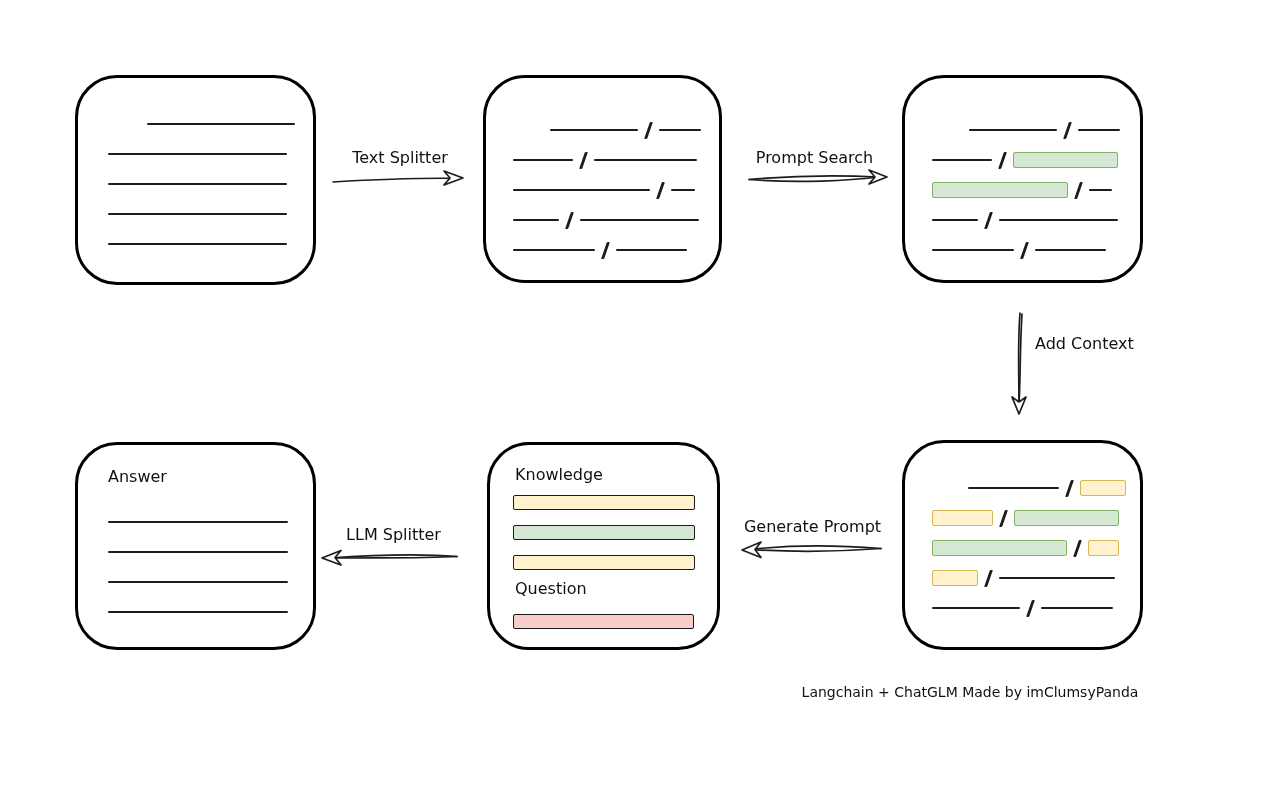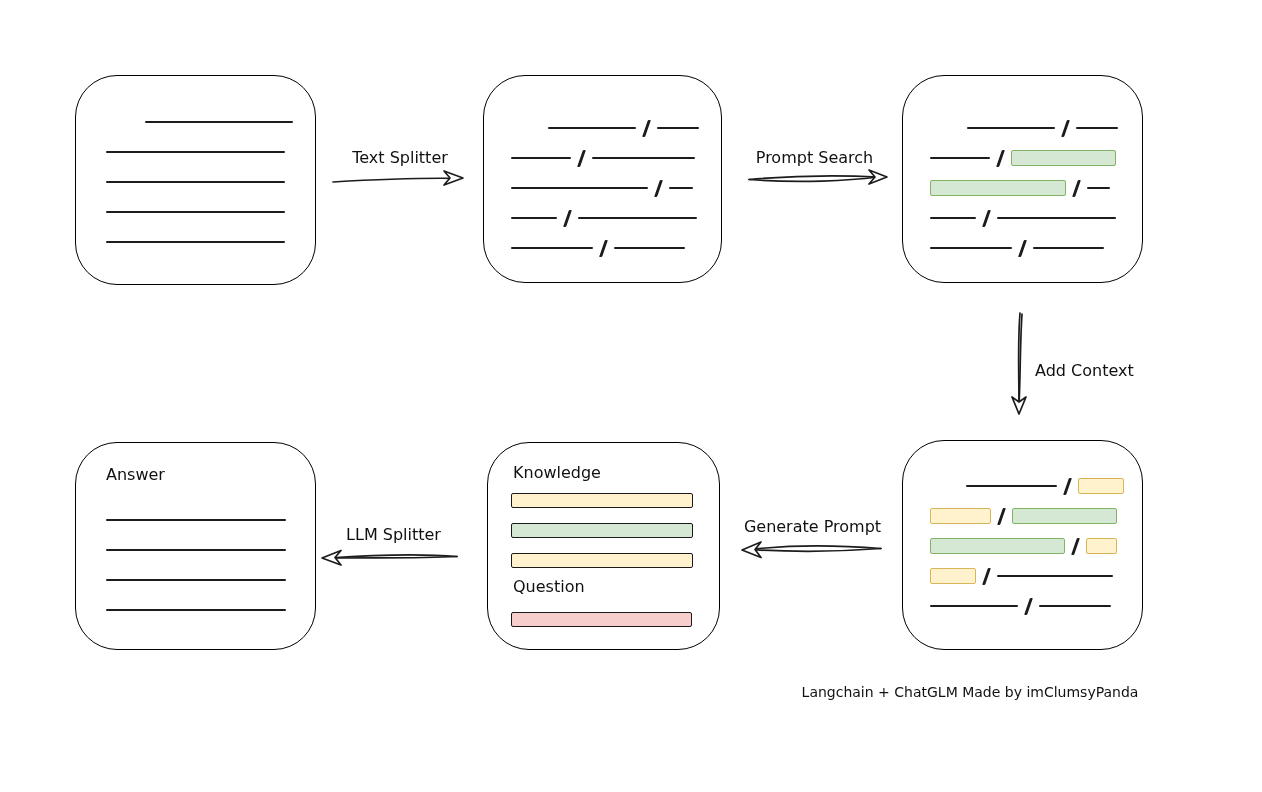--- a/index.html
+++ b/index.html
@@ -6,21 +6,21 @@
   body{
     width:1262px;height:792px;background:#ffffff;overflow:hidden;
     font-family:"DejaVu Sans","Liberation Sans",sans-serif;
     color:#1a1a1a;
   }
   .canvas{position:relative;width:1222px;height:792px;background:#fff;}
 
   
   .node{
     position:absolute;background:#fff;
-    border:1px solid #000000;border-radius:42px;
+    border:3px solid #000000;border-radius:42px;
     box-sizing:border-box;
   }
   .doc-rows{box-sizing:border-box;}
   .pad-doc{padding:31px 31px 0 30px;}
   .pad-split{padding:37px 28px 0 27px;}
   .pad-ctx{padding:30px 28px 0 27px;}
   .doc-row{height:30px;display:flex;align-items:center;gap:7px;}
   .seg-gap{height:1px;flex:0 0 auto;}
   .seg-line{height:2px;background:var(--line);border-radius:1px;flex:0 0 auto;}
   .seg-slash{
@@ -78,21 +78,21 @@
     </g>
     <g>
       <path d="M457,556.5 C 420,553.5 380,554.5 329,558"></path>
       <path d="M457,556.5 C 420,558.5 380,557.5 329,558"></path>
       <path d="M341,550.5 L322,558 L341,565 L335,557.5 Z" fill="#ffffff"></path>
     </g>
   </svg>
 
   <div class="arrow-label center" style="left:330px;top:148px;width:140px;">Text Splitter</div>
   <div class="arrow-label center" style="left:742px;top:148px;width:145px;">Prompt Search</div>
-  <div class="arrow-label" style="left:1035px;top:361px;">Add Context</div>
+  <div class="arrow-label" style="left:1035px;top:334px;">Add Context</div>
   <div class="arrow-label center" style="left:735px;top:517px;width:155px;">Generate Prompt</div>
   <div class="arrow-label center" style="left:326px;top:525px;width:135px;">LLM Splitter</div>
 
   <div class="node" style="left:75px;top:75px;width:241px;height:210px;">
     <div class="doc-rows pad-doc">
         <div class="doc-row">
           <div class="seg-gap" style="width: 32px;"></div>
           <div class="seg-line" style="width: 148px;"></div>
         </div>
         <div class="doc-row">

